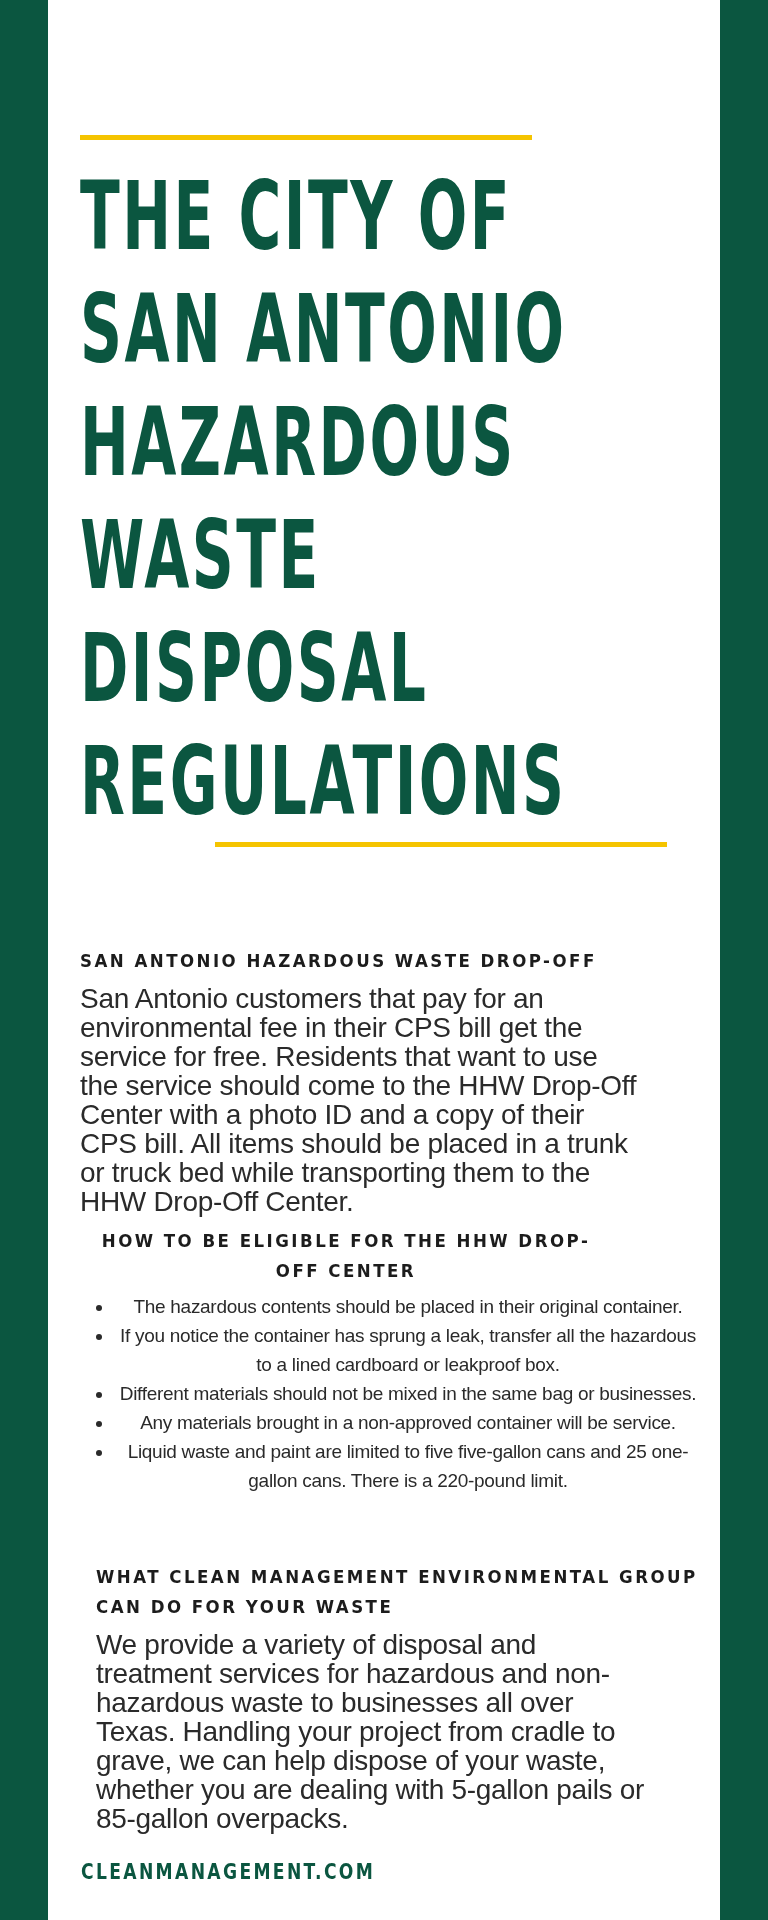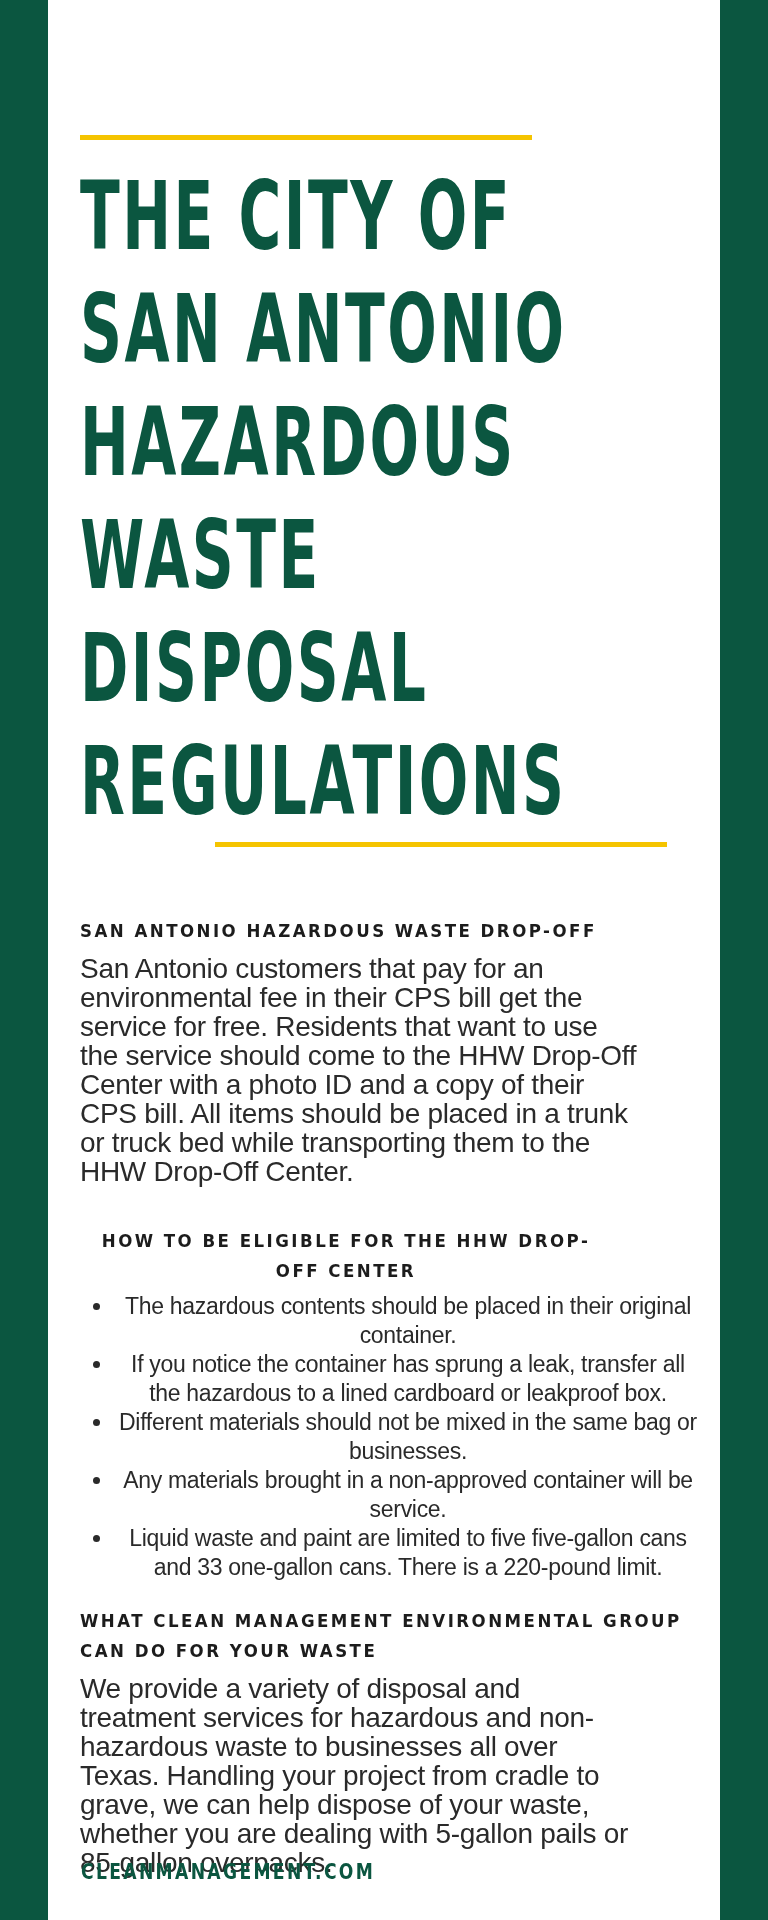--- a/index.html
+++ b/index.html
@@ -47,21 +47,21 @@
       margin: 8px 0 0 0;
       font-family: "Liberation Sans", sans-serif;
       font-size: 28px;
       line-height: 29px;
       color: #2a2a2a;
       letter-spacing: -0.3px;
     }
     ul.bullets {
       margin: 6px 0 0 0; padding: 0 0 0 34px;
       font-family: "Liberation Sans", sans-serif;
-      font-size: 23px; line-height: 29px; color: #2a2a2a;
+      font-size: 19px; line-height: 29px; color: #2a2a2a;
       letter-spacing: -0.3px;
     }
     ul.bullets li { margin: 0; padding-left: 2px; }
     .footer-link {
       position: absolute; left: 81px; top: 1859px;
       font-family: "DejaVu Sans", sans-serif;
       font-weight: bold;
       font-size: 22px;
       letter-spacing: 3px;
       color: #0b5640;
@@ -82,34 +82,34 @@
   <span>THE CITY OF</span>
   <span>SAN ANTONIO</span>
   <span>HAZARDOUS</span>
   <span>WASTE</span>
   <span>DISPOSAL</span>
   <span>REGULATIONS</span>
 </h1>
 
 <div class="rule rule-bottom"></div>
 
-<section class="section" style="top:916px;">
+<section class="section" style="top:946px;">
   <h2 class="h2" style="width:660px;">SAN ANTONIO HAZARDOUS WASTE DROP-OFF</h2>
   <p class="p" style="width:560px;">San Antonio customers that pay for an environmental fee in their CPS bill get the service for free. Residents that want to use the service should come to the HHW Drop-Off Center with a photo ID and a copy of their CPS bill. All items should be placed in a trunk or truck bed while transporting them to the HHW Drop-Off Center.</p>
 </section>
 
 <section class="section" style="top:1226px;text-align:center;">
   <h2 class="h2" style="width:560px;">HOW TO BE ELIGIBLE FOR THE HHW DROP-OFF CENTER</h2>
   <ul class="bullets">
     <li>The hazardous contents should be placed in their original container.</li>
     <li>If you notice the container has sprung a leak, transfer all the hazardous to a lined cardboard or leakproof box.</li>
     <li>Different materials should not be mixed in the same bag or businesses.</li>
     <li>Any materials brought in a non-approved container will be service.</li>
-    <li>Liquid waste and paint are limited to five five-gallon cans and 33 one-gallon cans. There is a 220-pound limit.</li>
+    <li>Liquid waste and paint are limited to five five-gallon cans and 25 one-gallon cans. There is a 220-pound limit.</li>
   </ul>
 </section>
 
-<section class="section" style="top:1606px;">
+<section class="section" style="top:1562px;margin-left:16px;">
   <h2 class="h2" style="width:650px;">WHAT CLEAN MANAGEMENT ENVIRONMENTAL GROUP CAN DO FOR YOUR WASTE</h2>
   <p class="p" style="width:555px;">We provide a variety of disposal and treatment services for hazardous and non-hazardous waste to businesses all over Texas. Handling your project from cradle to grave, we can help dispose of your waste, whether you are dealing with 5-gallon pails or 85-gallon overpacks.</p>
 </section>
 
 <a class="footer-link">CLEANMANAGEMENT.COM</a>
 
 </body></html>

